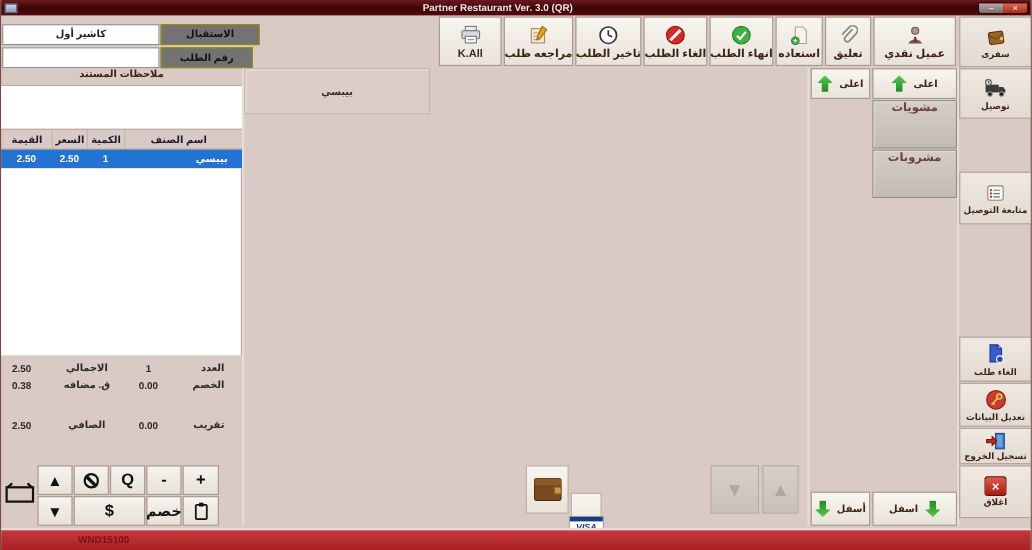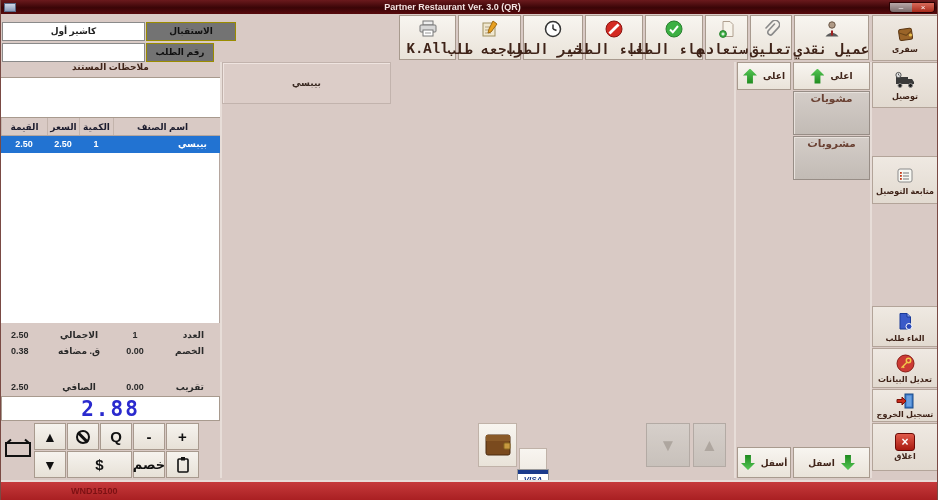--- a/index.html
+++ b/index.html
@@ -11,21 +11,21 @@
     background:linear-gradient(#6b1a1d,#3a0507 55%,#57090c);display:flex;align-items:center;}
   .titlebar .title{flex:1;text-align:center;color:#f3e2e0;font-size:9px;font-weight:bold;line-height:14px;}
   .app-icon{width:12px;height:9px;margin-left:3px;background:linear-gradient(#cfd8e8,#8a9ab8);border:1px solid #5a6a88;}
   .wincontrols{display:flex;margin-right:4px;border:1px solid #2a0203;border-radius:0 0 4px 4px;overflow:hidden;height:11px;}
   .winbtn{width:22px;font-size:8px;line-height:10px;text-align:center;color:#fff;
     background:linear-gradient(#b8a8a8,#7a6a6a);cursor:default;}
   .winbtn.close{background:linear-gradient(#d86a5a,#a82a1a);}
   
   .btn{position:absolute;background:linear-gradient(#f8f5f0,#e9e3d9);border:1px solid #a89a8e;
        display:flex;flex-direction:column;align-items:center;justify-content:center;gap:1px;}
-  .btn .lbl{font-size:14px;font-weight:bold;color:#3f2318;white-space:nowrap;font-family:Liberation Mono, monospace;}
+  .btn .lbl{font-size:10px;font-weight:bold;color:#3f2318;white-space:nowrap;}
   .iconbox{height:22px;display:flex;align-items:center;justify-content:center;}
   
   .fld{position:absolute;background:#fff;border:1px solid #8a8a8a;font-size:9px;font-weight:bold;
        color:#222;text-align:center;line-height:17px;}
   .ylbl{position:absolute;background:#737373;border:1px solid #9a8c00;font-size:9px;font-weight:bold;
        color:#111;text-align:center;line-height:17px;}
   
   .notes-label{position:absolute;left:0;top:62px;width:219px;text-align:center;
        font-size:9px;font-weight:bold;color:#3f2318;}
   .notes-box{position:absolute;left:0;top:77px;width:219px;height:41px;background:#fff;
@@ -95,21 +95,21 @@
     <span class="title">Partner Restaurant Ver. 3.0 (QR)</span>
     <span class="wincontrols">
       <span class="winbtn">–</span>
       <span class="winbtn close">×</span>
     </span>
   </div>
 
   <div class="fld" style="left:1px;top:22px;width:143px;height:19px;">كاشير أول</div>
   <div class="ylbl" style="left:145px;top:22px;width:90px;height:19px;">الاستقبال</div>
   <div class="fld" style="left:1px;top:43px;width:143px;height:19px;"></div>
-  <div class="ylbl" style="left:145px;top:43px;width:68px;height:19px;">رقم الطلب</div>
+  <div class="ylbl" style="left:145px;top:43px;width:84px;height:19px;">رقم الطلب</div>
 
   <div class="btn" style="left:398px;top:15px;width:57px;height:45px;">
     <span class="iconbox">
       <svg width="22" height="18" viewBox="0 0 22 18">
           <rect x="6" y="1" width="10" height="4" fill="#eee" stroke="#777"></rect>
           <rect x="3" y="5" width="16" height="7" rx="1" fill="#d8d8d8" stroke="#777"></rect>
           <rect x="6" y="10" width="10" height="6" fill="#fff" stroke="#777"></rect>
           <line x1="8" y1="13" x2="14" y2="13" stroke="#999"></line>
         </svg>
     </span>
@@ -213,23 +213,20 @@
     <span class="tv-mid">0.00</span>
     <span class="tl-right">الخصم</span>
   </div>
   <div class="tline" style="top:379px;">
     <span class="tv-left">2.50</span>
     <span class="tl-mid">الصافي</span>
     <span class="tv-mid">0.00</span>
     <span class="tl-right">تقريب</span>
   </div>
 
-  <div class="display">
-    <span>2.88</span>
-  </div>
 
   <span style="position:absolute;left:3px;top:437px;">
     <svg width="28" height="22" viewBox="0 0 28 22">
         <rect x="2" y="6" width="24" height="13" fill="none" stroke="#111" stroke-width="2"></rect>
         <line x1="3" y1="6" x2="7" y2="2.5" stroke="#111" stroke-width="2"></line>
         <line x1="25" y1="6" x2="21" y2="2.5" stroke="#111" stroke-width="2"></line>
       </svg>
   </span>
   <div class="kbtn" style="left:33px;top:423px;width:32px;height:27px;">
       <span class="tri">▲</span>

